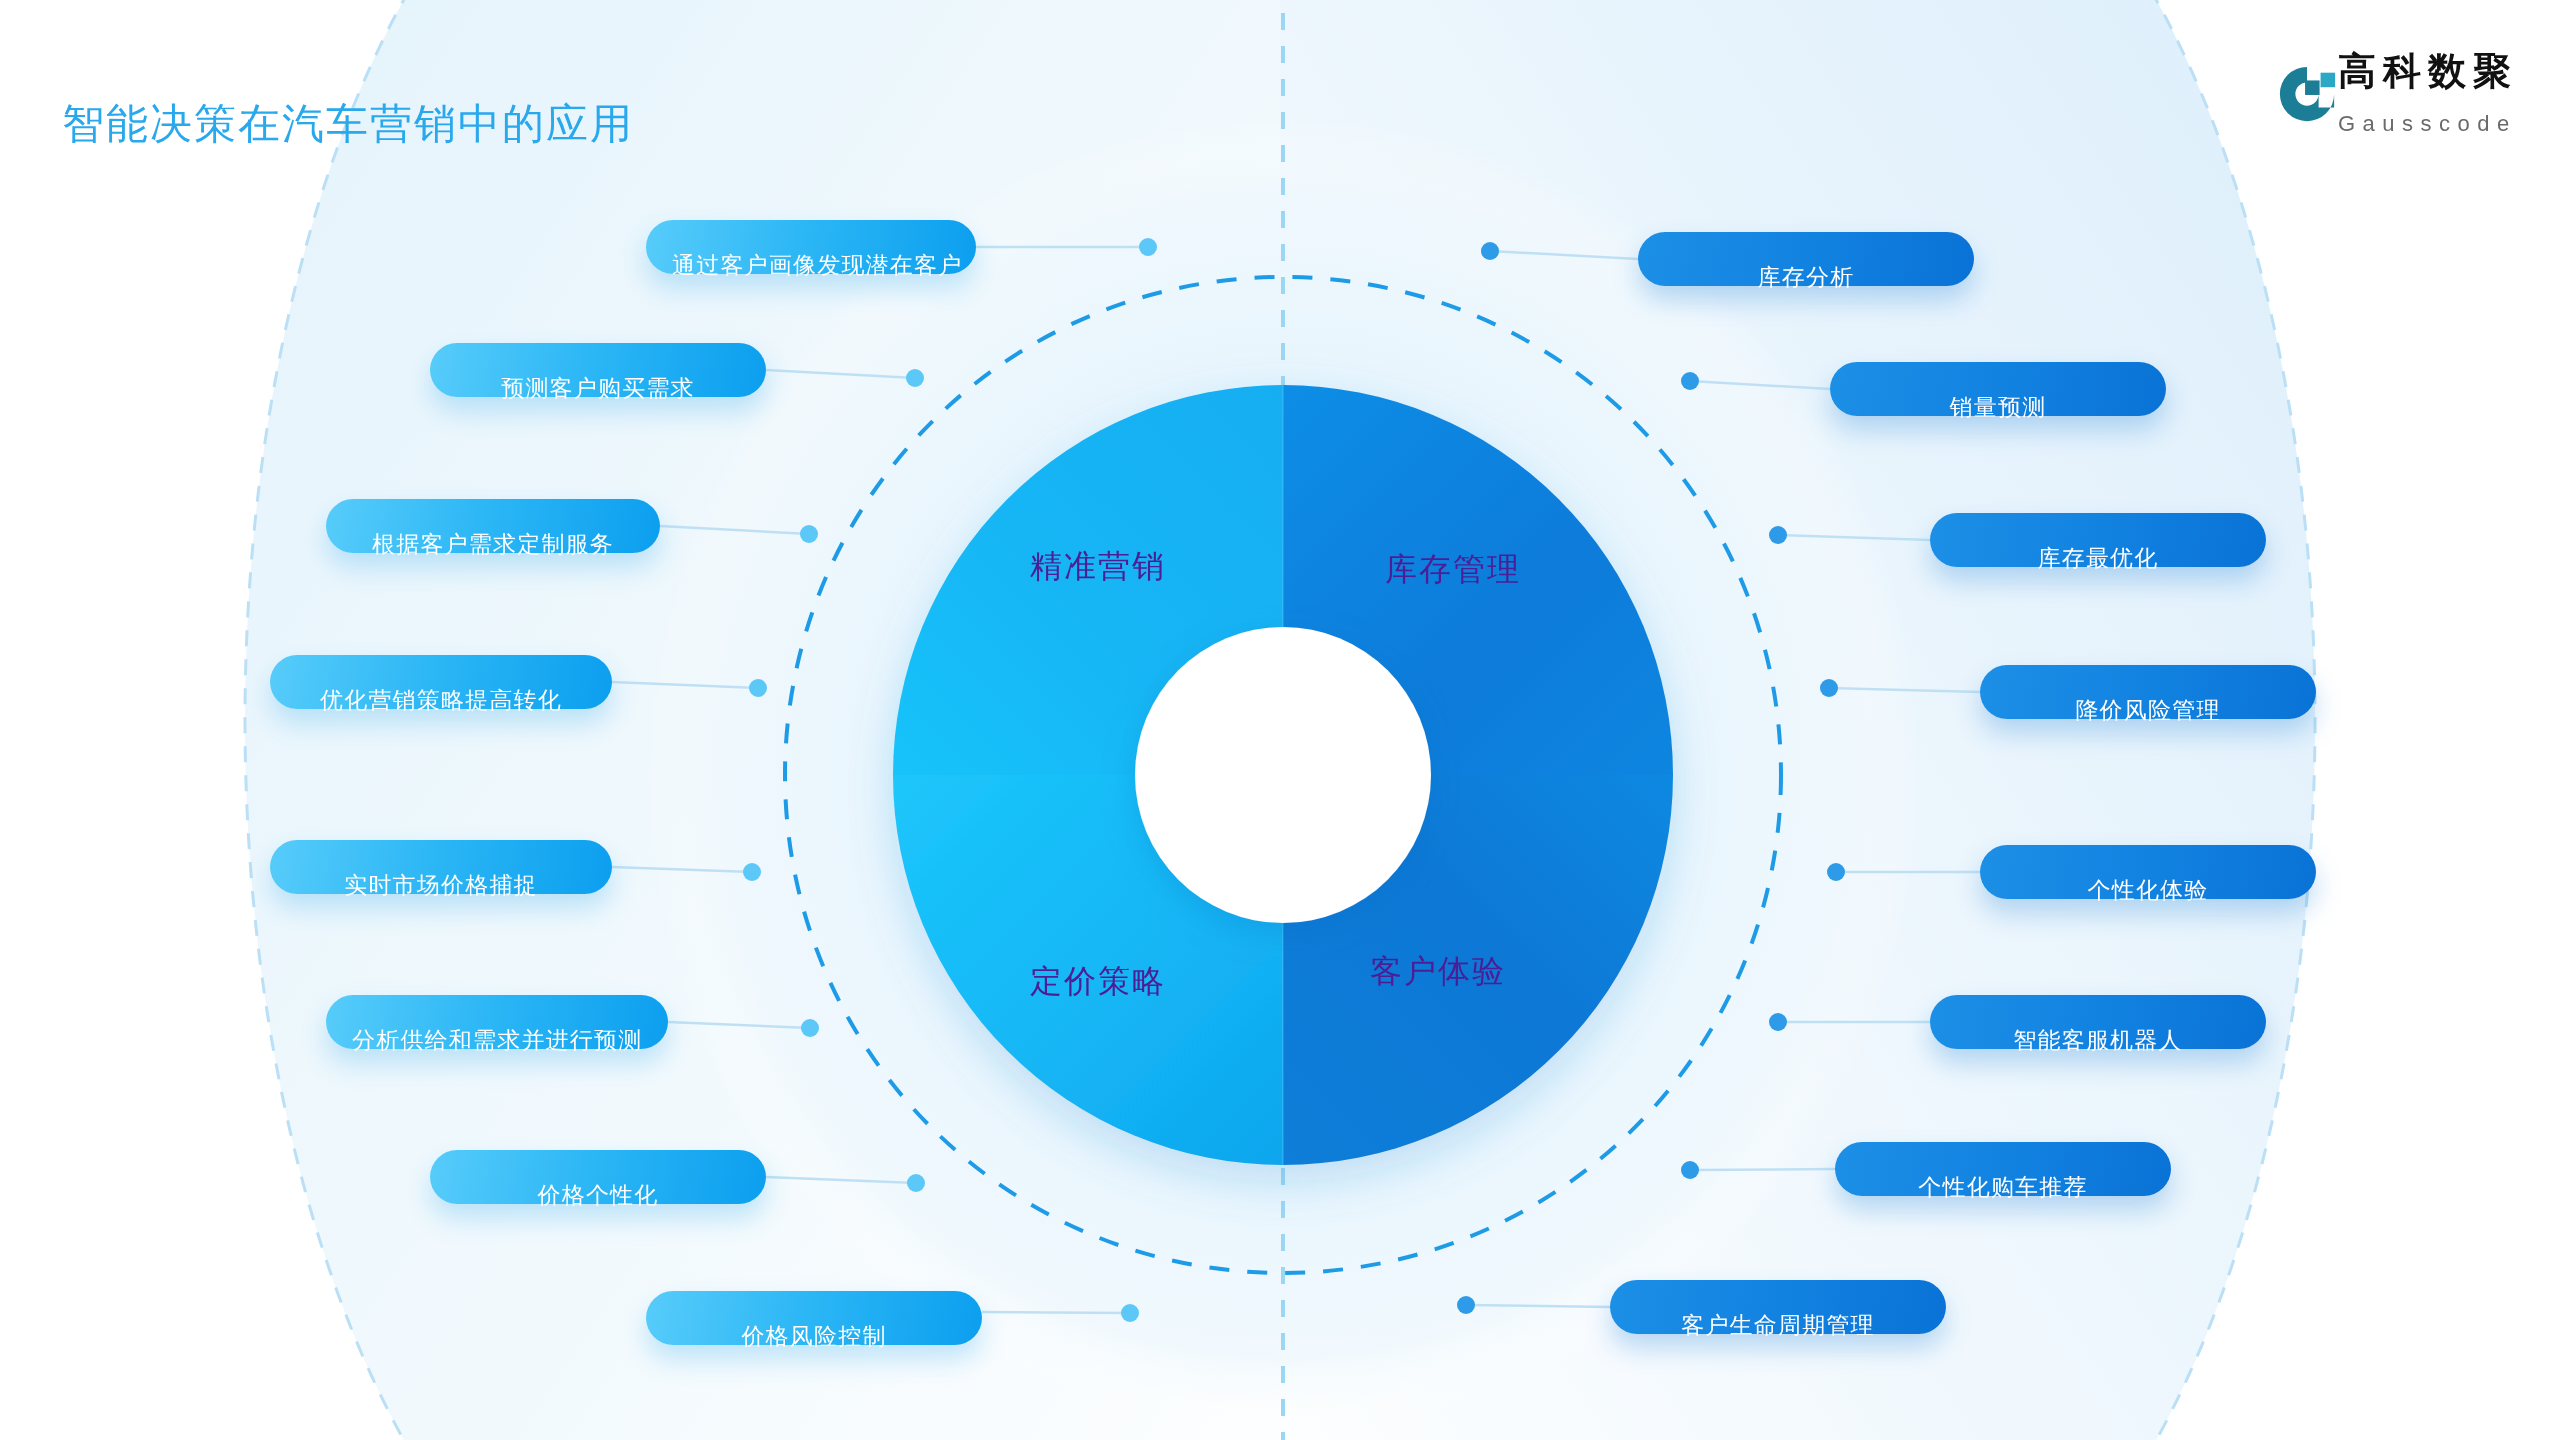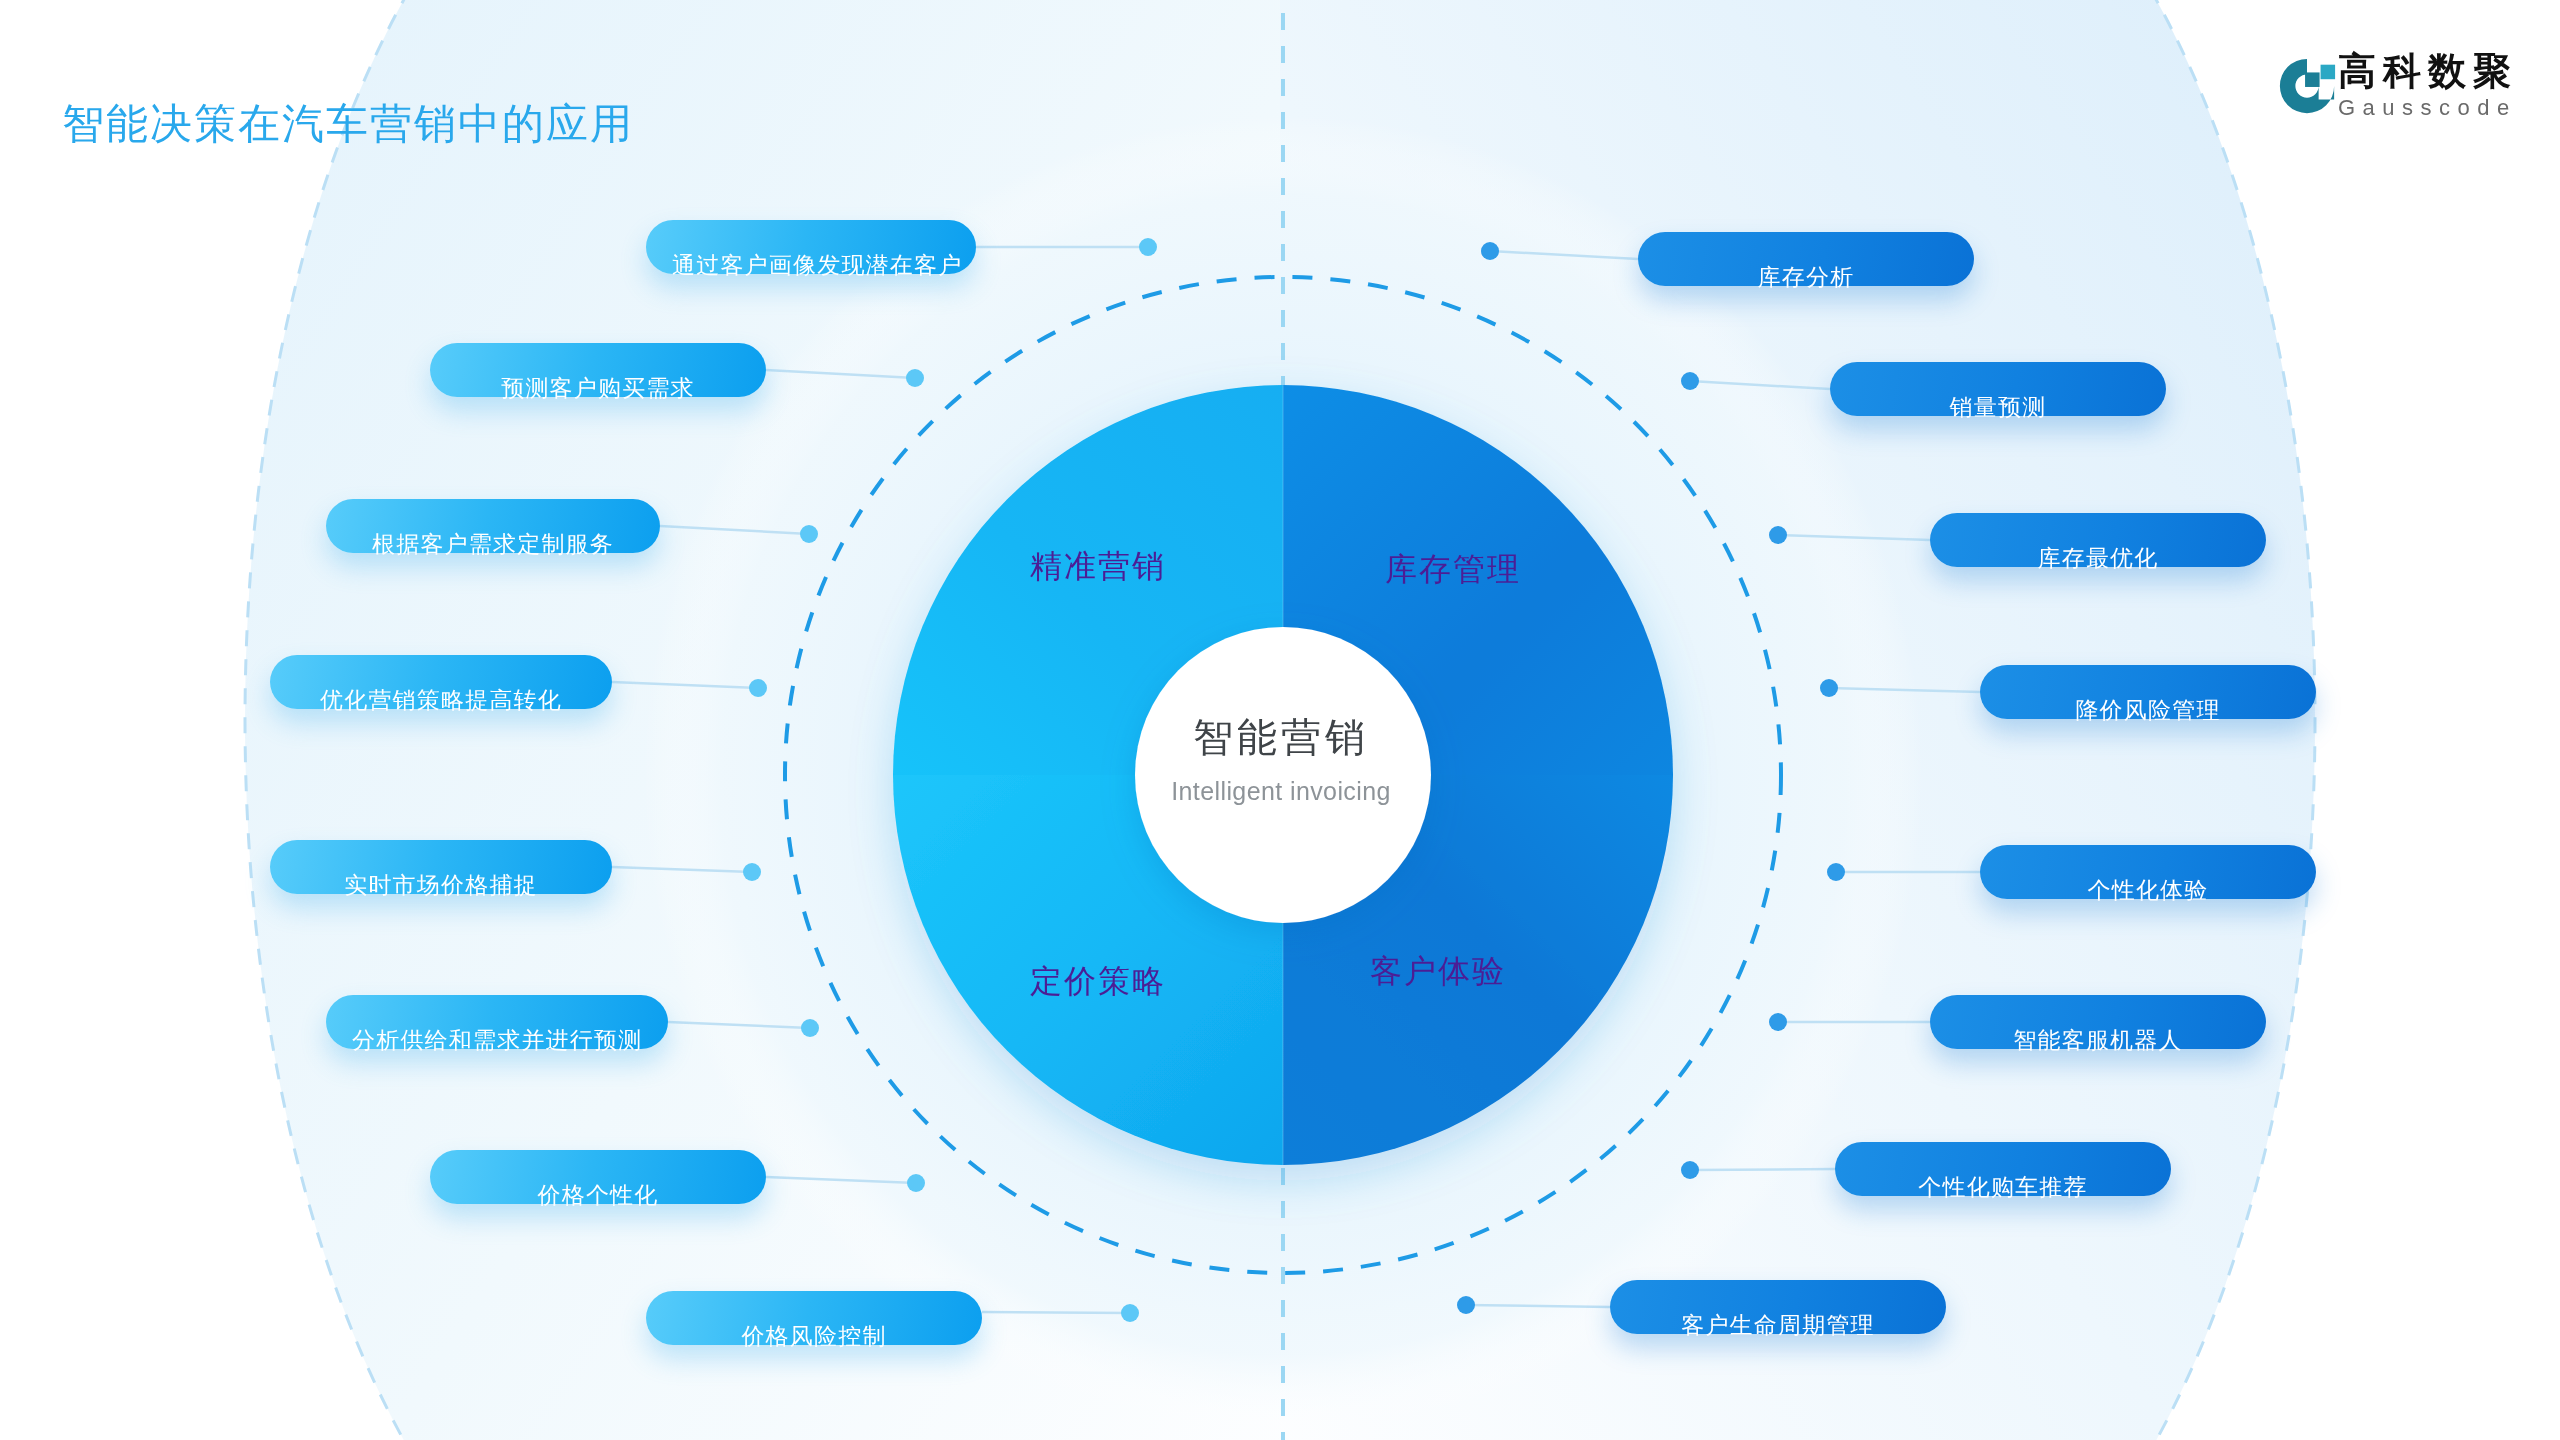--- a/index.html
+++ b/index.html
@@ -19,21 +19,21 @@
     position:absolute;left:62px;top:96px;
     font-size:42px;letter-spacing:2px;
     color:#29A8EC;white-space:nowrap;
   }
 
   
   .logo{position:absolute;right:42px;top:52px;display:flex;align-items:center;}
   .logo-mark{width:62px;height:62px;position:relative;}
   .logo-text{display:flex;flex-direction:column;line-height:1;}
   .logo-cn{font-size:38px;font-weight:bold;color:#111;letter-spacing:7px;}
-  .logo-en{font-size:22px;color:#6a6a6a;letter-spacing:7.5px;margin-top:7px;}
+  .logo-en{font-size:22px;color:#6a6a6a;letter-spacing:7.5px;margin-top:23px;}
 
   
   .quad-label{
     position:absolute;color:#4c1d95;font-size:32px;
     letter-spacing:2px;white-space:nowrap;
   }
   .q-tl{left:1030px;top:545px;}
   .q-tr{left:1385px;top:548px;}
   .q-bl{left:1030px;top:960px;}
   .q-br{left:1370px;top:950px;}
@@ -195,24 +195,20 @@
       <span class="logo-cn">高科数聚</span>
       <span class="logo-en">Gausscode</span>
     </div>
   </div>
 
   <div class="quad-label q-tl">精准营销</div>
   <div class="quad-label q-tr">库存管理</div>
   <div class="quad-label q-bl">定价策略</div>
   <div class="quad-label q-br">客户体验</div>
 
-  <div class="core">
-    <div class="core-cn">智能营销</div>
-    <div class="core-en">Intelligent invoicing</div>
-  </div>
 
   <div id="pill-layer">
       <div class="pill left" style="left: 646px; top: 220px; width: 330px;">通过客户画像发现潜在客户</div>
       <div class="pill left" style="left: 430px; top: 343px; width: 336px;">预测客户购买需求</div>
       <div class="pill left" style="left: 326px; top: 499px; width: 334px;">根据客户需求定制服务</div>
       <div class="pill left" style="left: 270px; top: 655px; width: 342px;">优化营销策略提高转化</div>
       <div class="pill left" style="left: 270px; top: 840px; width: 342px;">实时市场价格捕捉</div>
       <div class="pill left" style="left: 326px; top: 995px; width: 342px;">分析供给和需求并进行预测</div>
       <div class="pill left" style="left: 430px; top: 1150px; width: 336px;">价格个性化</div>
       <div class="pill left" style="left: 646px; top: 1285px; width: 336px; margin-top: 6px;">价格风险控制</div>

